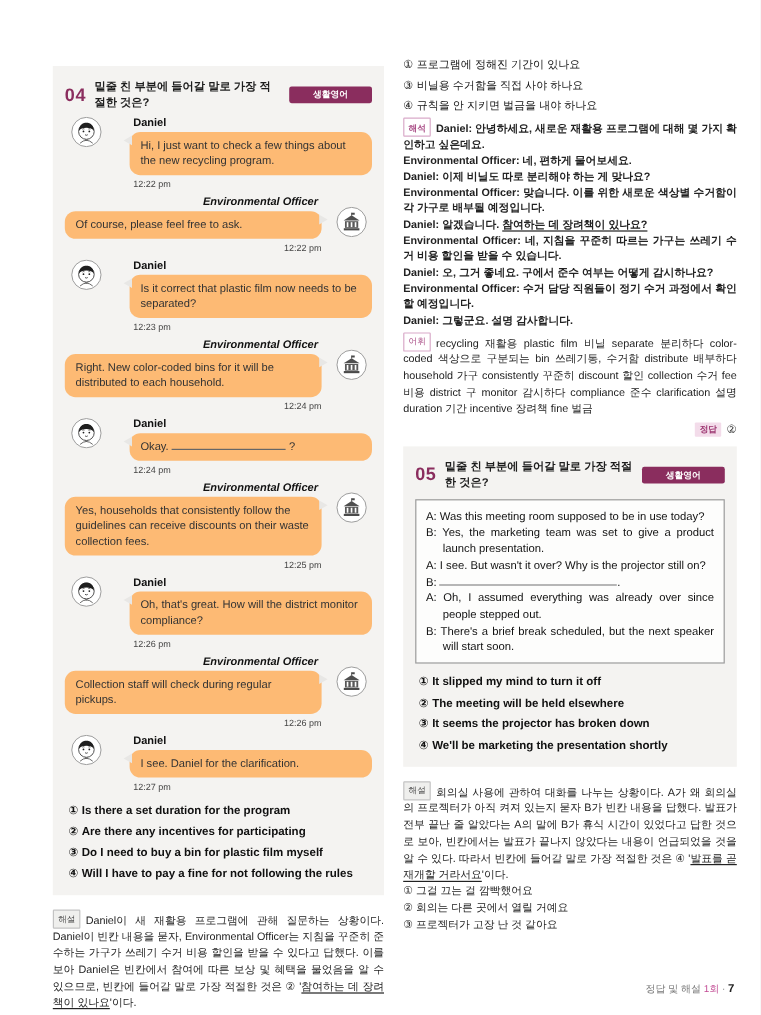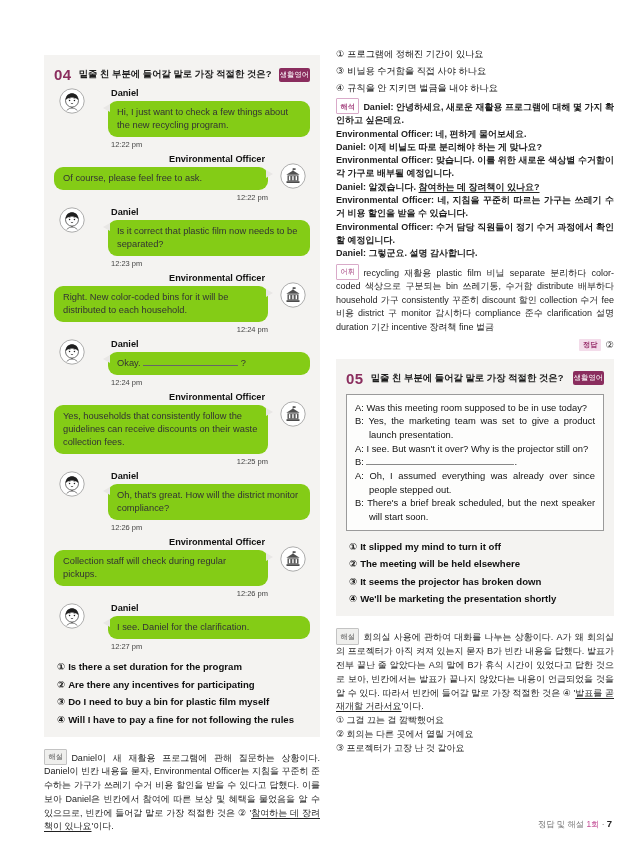--- a/index.html
+++ b/index.html
@@ -11,35 +11,35 @@
   }
   .cols { display:flex; padding:44px 20px 0 44px; gap:16px; }
   .col-left { width:276px; padding-top:11px; }
   .col-right { width:278px; }
 
   
   .qcard { background:#f4f3f1; padding:11px 10px 10px; }
   .qheader { display:flex; align-items:center; gap:7px; }
   .qnum { color:#8a2d5e; font-size:15px; font-weight:bold; letter-spacing:0.5px; }
   .qtitle { font-size:9.4px; font-weight:bold; color:#1d1d1d; flex:1; }
-  .qbadge { background:#8a2d5e; color:#fff; font-size:7.3px; padding:2px 1px; border-radius:2px; font-weight:normal; }
+  .qbadge { background:#8a2d5e; color:#fff; font-size:7.3px; padding:2px 20px; border-radius:2px; font-weight:bold; }
 
   
   .chat { margin-top:4px; }
   .msg { position:relative; margin-top:5px; }
   .avatar-svg { width:26px; height:26px; position:absolute; }
   .msg.left { padding-left:54px; }
   .msg.left .avatar-svg { left:5px; top:0; }
   .msg.right { padding-right:42px; }
   .msg.right .avatar-svg { right:4px; top:9px; }
   .mname { font-size:9.2px; font-weight:bold; color:#111; line-height:11px; margin-bottom:2px; }
   .msg.left .mname { margin-left:3px; }
-  .msg.right .mname { text-align:right; margin-right:3px; }
+  .msg.right .mname { text-align:right; margin-right:3px;font-style:italic; }
   .bubble {
-    background:#84cc16; border-radius:9px; padding:5px 9px;
+    background:#fdba74; border-radius:9px; padding:5px 9px;
     font-size:9.3px; line-height:13px; color:#333; position:relative;
   }
   .msg.left .bubble:before {
     content:""; position:absolute; left:-5px; top:3px;
     border-style:solid; border-color:transparent; border-width:4px 7px 4px 0;
     border-right-color:#e8e7e5;
   }
   .msg.right .bubble:after {
     content:""; position:absolute; right:-5px; top:3px;
     border-style:solid; border-color:transparent; border-width:4px 0 4px 7px;
@@ -245,20 +245,21 @@
         <div class="opt"><span class="marker">④</span><span>규칙을 안 지키면 벌금을 내야 하나요</span></div>
       </div>
 
       <div class="ktrans">
         <p><span class="badge-pink">해석</span><span>Daniel: 안녕하세요, 새로운 재활용 프로그램에 대해 몇 가지 확인하고 싶은데요.</span></p>
         <p><span>Environmental Officer: 네, 편하게 물어보세요.</span></p>
         <p><span>Daniel: 이제 비닐도 따로 분리해야 하는 게 맞나요?</span></p>
         <p><span>Environmental Officer: 맞습니다. 이를 위한 새로운 색상별 수거함이 각 가구로 배부될 예정입니다.</span></p>
         <p><span>Daniel: 알겠습니다. </span><span class="u">참여하는 데 장려책이 있나요?</span></p>
         <p><span>Environmental Officer: 네, 지침을 꾸준히 따르는 가구는 쓰레기 수거 비용 할인을 받을 수 있습니다.</span></p>
+        <p><span>Daniel: 오, 그거 좋네요. 구에서 준수 여부는 어떻게 감시하나요?</span></p>
         <p><span>Environmental Officer: 수거 담당 직원들이 정기 수거 과정에서 확인할 예정입니다.</span></p>
         <p><span>Daniel: 그렇군요. 설명 감사합니다.</span></p>
       </div>
 
       <div class="kvocab">
         <span class="badge-pink">어휘</span><span>recycling 재활용 plastic film 비닐 separate 분리하다 color-coded 색상으로 구분되는 bin 쓰레기통, 수거함 distribute 배부하다 household 가구 consistently 꾸준히 discount 할인 collection 수거 fee 비용 district 구 monitor 감시하다 compliance 준수 clarification 설명 duration 기간 incentive 장려책 fine 벌금</span>
       </div>
 
       <div class="answer-line">
         <span class="badge-answer">정답</span><span>②</span>

